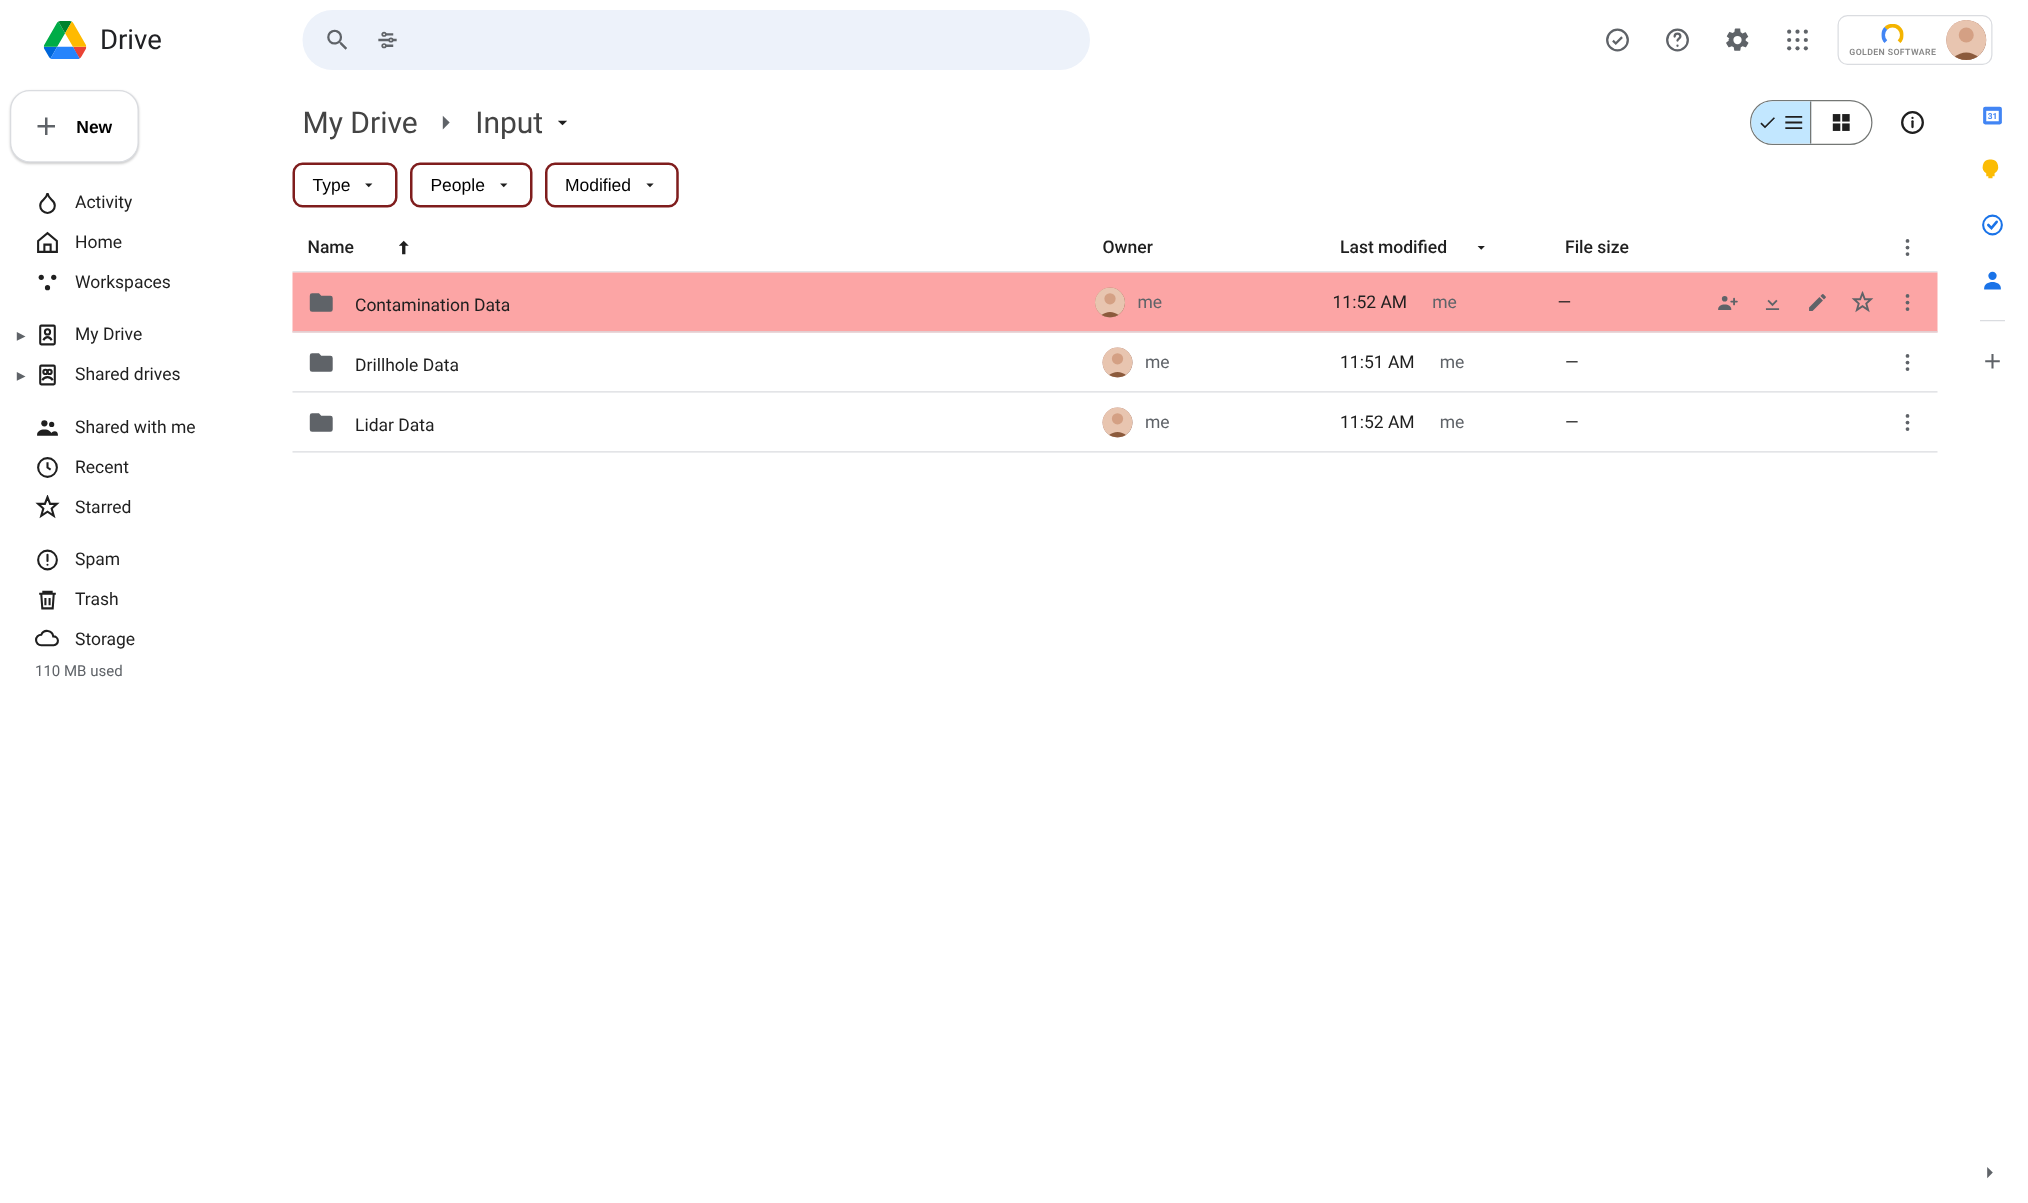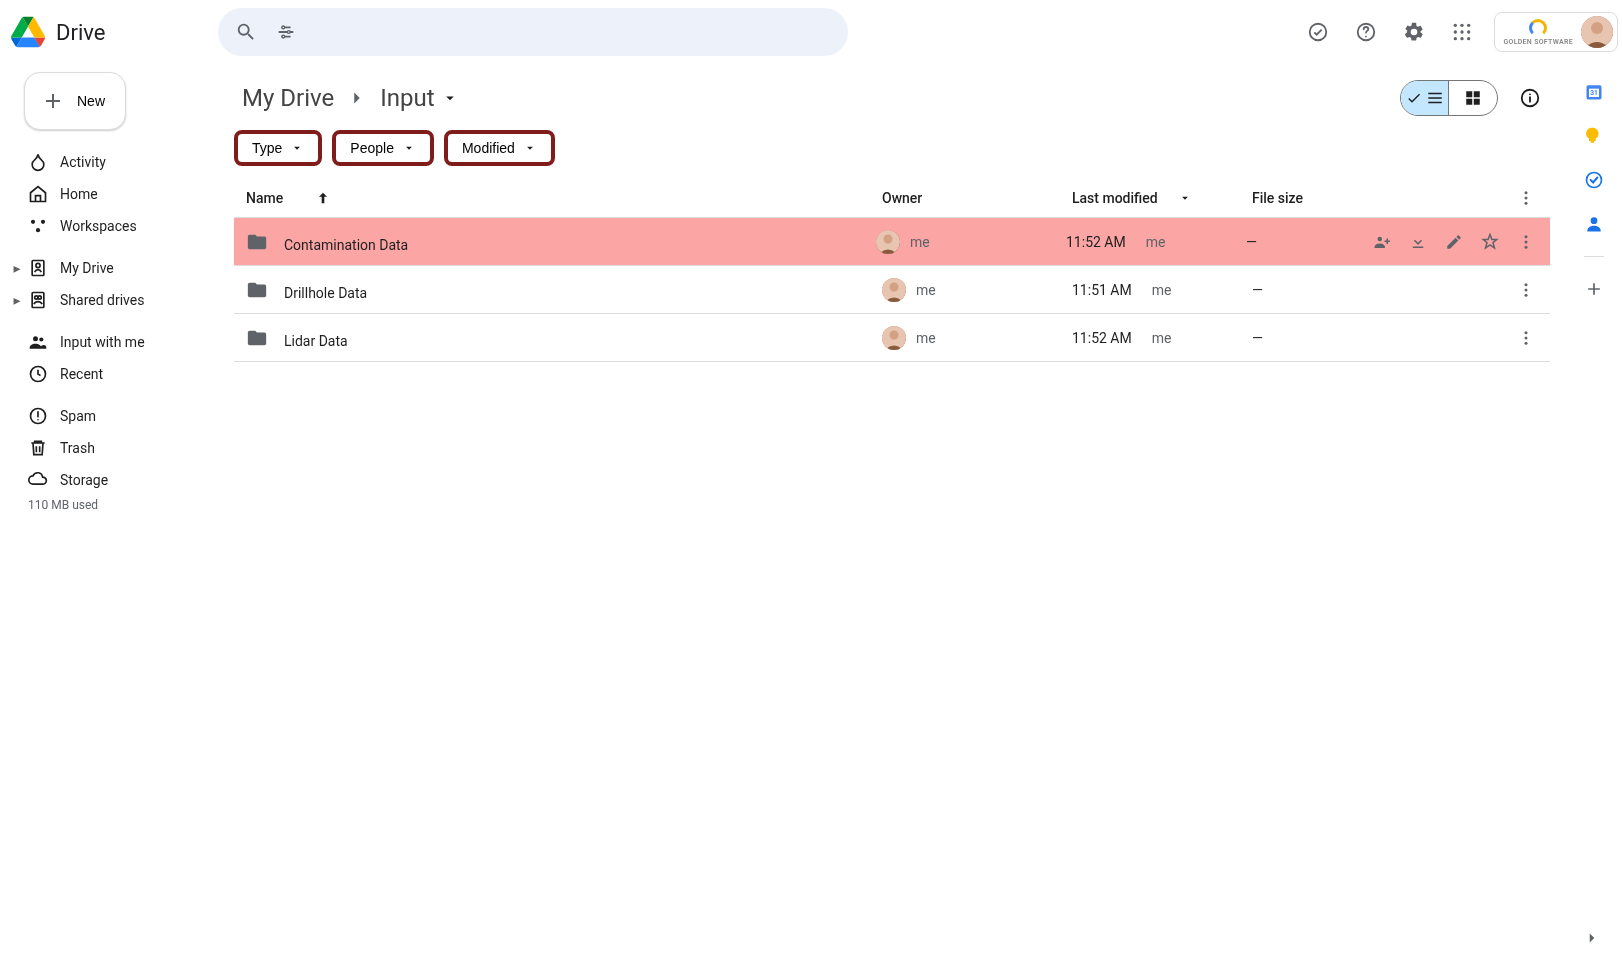--- a/index.html
+++ b/index.html
@@ -1,59 +1,59 @@
 <!DOCTYPE html>
 <html><head>
 <meta charset="utf-8">
 <style>
 * { box-sizing: border-box; margin: 0; padding: 0; }
 body { font-family: 'Google Sans', Roboto, Arial, sans-serif; font-size: 14px; color: #202124; background: #fff; overflow: hidden; }
 
 
-.header { display: flex; align-items: center; height: 64px; padding: 0; gap: 8px; }
+.header { display: flex; align-items: center; height: 64px; padding: 24px; gap: 8px; }
 .logo-section { display: flex; align-items: center; gap: 8px; width: 210px; padding-left: 8px; }
 .drive-logo { width: 40px; height: 40px; display:flex; align-items:center; justify-content:center; }
 .drive-title { font-size: 22px; color: #202124; font-weight: 400; }
 .search-bar { flex: 0 0 630px; display: flex; align-items: center; background: #edf2fa; border-radius: 24px; height: 48px; padding: 0 8px; }
 .search-bar .icon-btn { width: 40px; height: 40px; border-radius: 50%; display:flex; align-items:center; justify-content:center; cursor:pointer; }
 .search-input { flex: 1; border: none; background: transparent; font-size: 16px; color: #5f6368; outline: none; }
 .header-spacer { flex: 1; }
 .header-actions { display: flex; align-items: center; gap: 8px; padding-right: 4px; }
 .icon-btn { width: 40px; height: 40px; border-radius: 50%; display:flex; align-items:center; justify-content:center; cursor:pointer; border:none; background:transparent; }
 .account-chip { display:flex; align-items:center; gap:8px; border:1px solid #dadce0; border-radius: 8px; height: 40px; padding: 0 4px 0 8px; margin-left: 4px; }
 .company-logo { display:flex; flex-direction:column; align-items:center; font-size:7px; color:#888; font-weight:600; letter-spacing:0.3px;}
 .company-logo .swirl { width:18px; height:18px; border-radius:50%; border:3px solid #f4b400; border-left-color:#4285f4; border-bottom-color:transparent; margin-bottom:1px;}
 .avatar { width: 32px; height: 32px; border-radius: 50%; background: linear-gradient(135deg,#d7a08a,#8b5d4a); display:flex; align-items:center; justify-content:center; color:#fff; font-size:14px; overflow:hidden; }
 .avatar.small { width:24px; height:24px; font-size:10px;}
 
 
 .body-wrap { display:flex; height: calc(100vh - 64px); }
 .sidebar { width: 218px; padding: 4px 0 0 8px; flex-shrink:0; }
-.new-btn { display:flex; align-items:center; gap:12px; background:#fff; border:1px solid #dadce0; border-radius: 16px; box-shadow: 0 1px 2px rgba(0,0,0,.2); padding: 16px 20px 16px 16px; margin: 4px 0 16px 16px; cursor:pointer; font-size:14px; font-weight:400;}
+.new-btn { display:flex; align-items:center; gap:12px; background:#fff; border:1px solid #dadce0; border-radius: 16px; box-shadow: 0 1px 2px rgba(0,0,0,.2); padding: 16px 20px 16px 16px; margin: 4px 0 16px 0; cursor:pointer; font-size:14px; font-weight:700;}
 .nav-section { margin-bottom: 10px; }
 .nav-item { display:flex; align-items:center; gap:12px; height: 32px; padding: 0 12px 0 20px; border-radius: 16px; cursor:pointer; position:relative;}
 .nav-item .expand { position:absolute; left:2px; width:14px; text-align:center; color:#5f6368;}
 .nav-label { font-size: 14px; color: #1f1f1f; }
 .storage-text { font-size: 12px; color: #5f6368; padding-left: 20px; margin-top: 2px;}
 
 .main { flex:1; display:flex; min-width:0; }
 .content { flex:1; padding: 6px 16px 0 16px; min-width:0; border-radius: 16px 0 0 0; background:#fff;}
 .content-header { display:flex; align-items:center; justify-content:space-between; height:56px; }
 .breadcrumbs { display:flex; align-items:center; gap: 4px; }
 .crumb { font-size: 24px; color: #444; padding: 4px 8px; border-radius: 16px; cursor:pointer;}
 .crumb.current { display:flex; align-items:center; gap:6px; }
 .chev { color:#5f6368; }
 .view-controls { display:flex; align-items:center; gap:12px;}
 .view-toggle { display:flex; border:1px solid #747775; border-radius: 24px; overflow:hidden; height:36px;}
 .view-toggle button { width:48px; border:none; background:transparent; display:flex; align-items:center; justify-content:center; gap:4px; cursor:pointer;}
 .view-toggle button.active { background:#c2e7ff;}
 .view-toggle button:first-child { border-right:1px solid #747775;}
 
 .filters { display:flex; gap:10px; padding: 4px 0 12px 0;}
-.filter-chip { display:flex; align-items:center; gap:8px; border:4px solid #7f1d1d; border-radius: 8px; height:36px; padding: 0 14px; cursor:pointer; font-size:14px; background:#fff;}
+.filter-chip { display:flex; align-items:center; gap:8px; border:2px solid #7f1d1d; border-radius: 8px; height:36px; padding: 0 14px; cursor:pointer; font-size:14px; background:#fff;}
 
 .table { width:100%; }
 .thead, .trow { display:flex; align-items:center; border-bottom:1px solid #dadce0; padding: 0 8px 0 12px;}
 .thead { height: 40px; font-size:14px; color:#1f1f1f; font-weight:500;}
 .trow { height: 48px; font-size:14px; color:#1f1f1f;}
 .trow.selected { background:#fca5a5;}
 .col-name { flex: 1 1 50%; display:flex; align-items:flex-end; gap: 16px; min-width:0;}
 .col-owner { flex: 0 0 190px; display:flex; align-items:center; gap:10px;}
 .col-modified { flex: 0 0 180px; display:flex; align-items:center; gap:20px;}
 .col-size { flex: 0 0 120px;}
@@ -212,28 +212,34 @@
       </div>
     </div>
 
     <div class="nav-section">
       <div class="nav-item">
         <svg width="20" height="20" viewBox="0 0 24 24" fill="#1f1f1f">
             <circle cx="9" cy="8" r="3"></circle>
             <circle cx="16" cy="9" r="2.5"></circle>
             <path d="M2 19c0-3 3-5 7-5s7 2 7 5v1H2zM15 19c0-2 2-3.5 4-3.5s3 1.5 3 3.5v1h-7z"></path>
           </svg>
-        <span class="nav-label">Input with me</span>
+        <span class="nav-label">Shared with me</span>
       </div>
       <div class="nav-item">
         <svg width="20" height="20" viewBox="0 0 24 24" fill="none" stroke="#1f1f1f" stroke-width="2">
             <circle cx="12" cy="12" r="9"></circle>
             <path d="M12 7v5l3 2"></path>
           </svg>
         <span class="nav-label">Recent</span>
+      </div>
+      <div class="nav-item">
+        <svg width="20" height="20" viewBox="0 0 24 24" fill="none" stroke="#1f1f1f" stroke-width="2">
+            <path d="M12 2l2.5 6.5H21l-5 4.5 2 7-6-4-6 4 2-7-5-4.5h6.5z"></path>
+          </svg>
+        <span class="nav-label">Starred</span>
       </div>
     </div>
 
     <div class="nav-section">
       <div class="nav-item">
         <svg width="20" height="20" viewBox="0 0 24 24" fill="none" stroke="#1f1f1f" stroke-width="2">
             <circle cx="12" cy="12" r="9"></circle>
             <path d="M12 7v6" stroke-linecap="round"></path>
             <circle cx="12" cy="16.5" r="1" fill="#1f1f1f" stroke="none"></circle>
           </svg>

